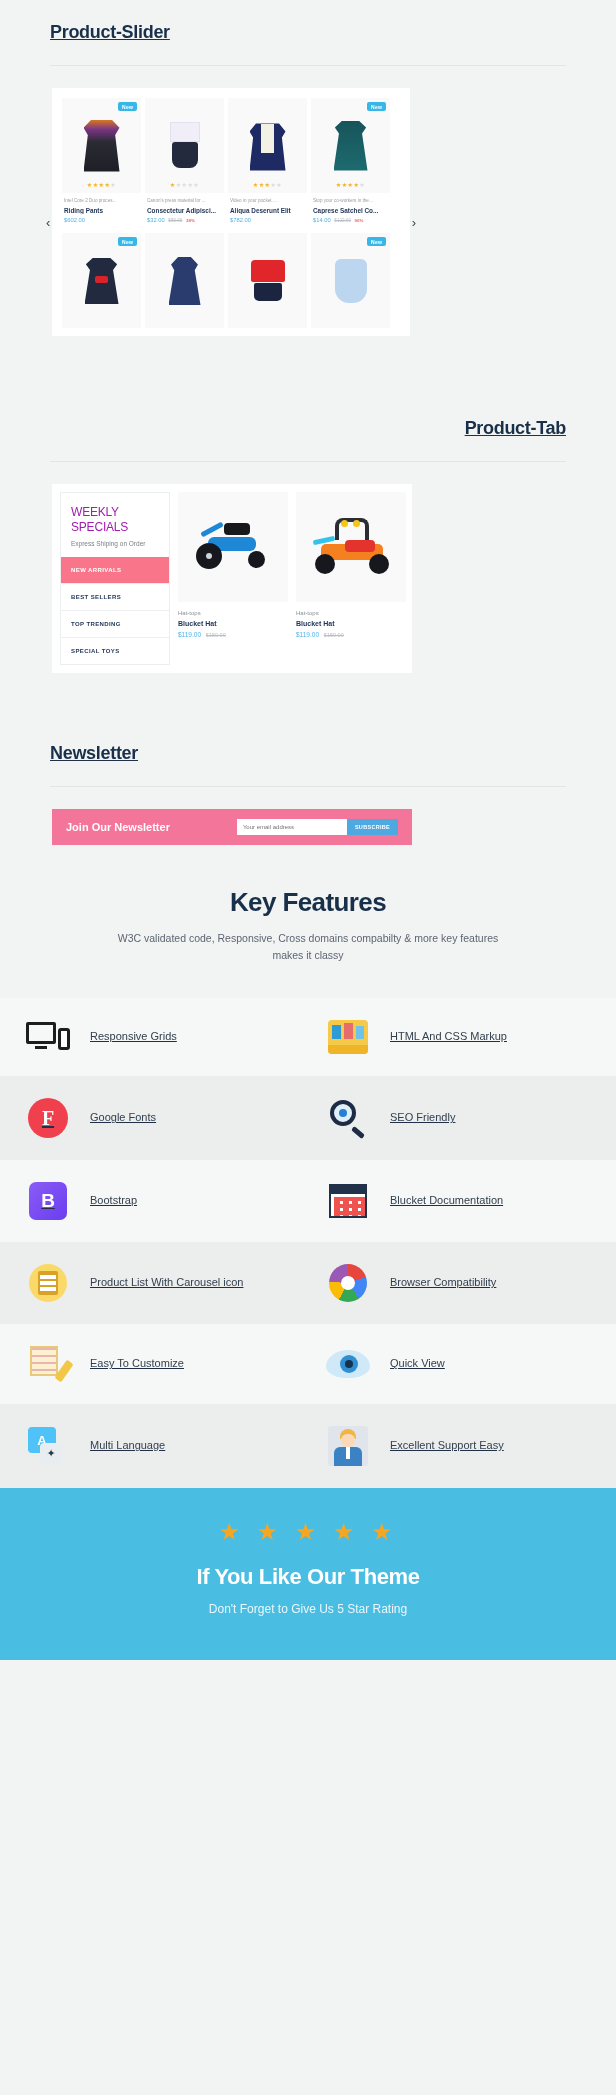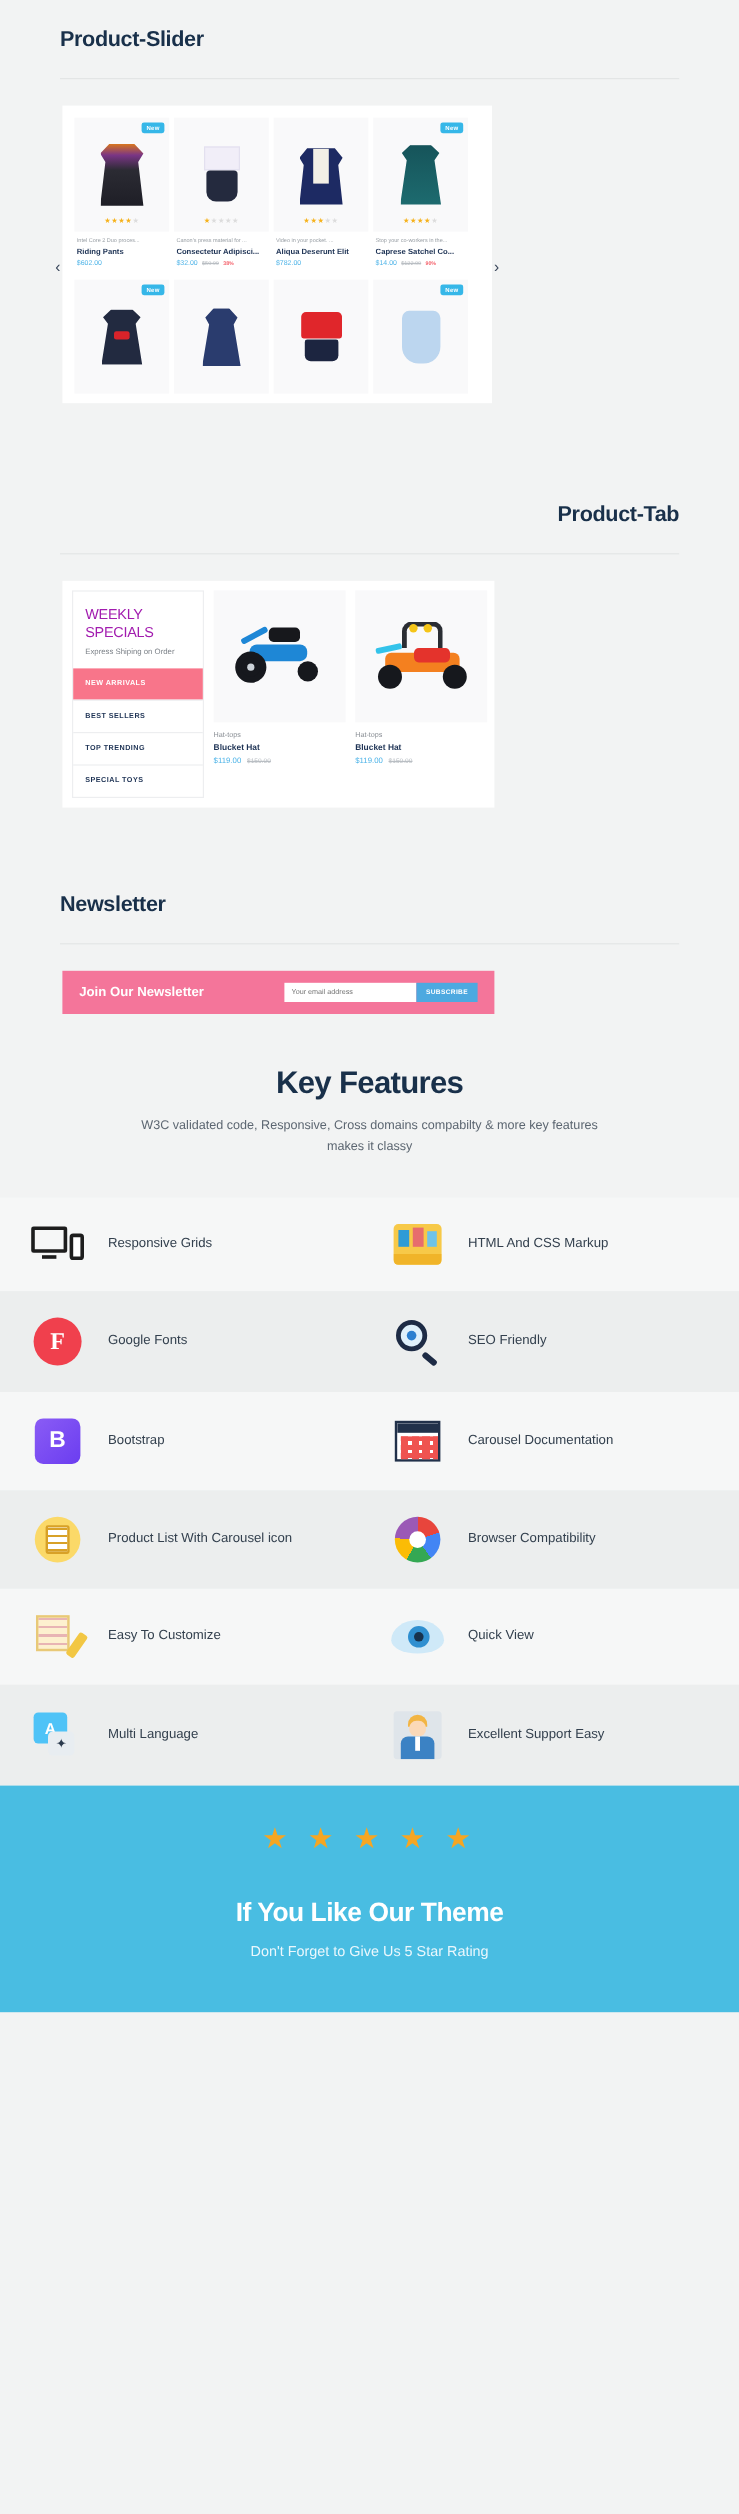--- a/index.html
+++ b/index.html
@@ -5,21 +5,21 @@
   * { box-sizing: border-box; margin: 0; padding: 0; }
   html, body { width: 616px; }
   body {
     font-family: "Liberation Sans", sans-serif;
     background: #f2f3f3;
     color: #223047;
     width: 616px;
     overflow-x: hidden;
   }
   .wrap { width: 616px; position: relative; }
-  .container { width: 516px; margin: 0 auto; }
+  .container { width: 516px; margin: 0 auto; text-decoration: underline; }
 
   
   .sec-head {
     font-size: 18px;
     font-weight: 800;
     color: #19304a;
     letter-spacing: -0.3px;
     padding-top: 22px;
   }
   .sec-head.right { text-align: right; }
@@ -143,21 +143,21 @@
     font-size:5.5px; font-weight:700; padding:0 8px; cursor:pointer;
     font-family:"Liberation Sans",sans-serif; letter-spacing:.3px;
   }
 
   
   .kf-head { text-align:center; padding-top:42px; }
   .kf-title { font-size:26px; font-weight:800; color:#19304a; letter-spacing:-.6px; }
   .kf-sub { font-size:10.5px; color:#5c6671; margin:12px auto 0; width:400px; line-height:1.6; }
 
   .kf-list { margin-top:34px; }
-  .kf-row { display:flex; }
+  .kf-row { display:flex;text-decoration:underline; }
   .kf-row.shaded { background:#eceeee; }
   .kf-row.plain { background:#f6f7f7; }
   .kf-cell { flex:1; display:flex; align-items:center; gap:16px; padding:22px 0 22px 22px; }
   .kf-cell.right { padding-left:6px;align-items:center; }
   .kf-label { font-size:11px; color:#33404e; line-height:1.4; }
   .icon-box { width:52px; flex:0 0 52px; display:flex; align-items:center; justify-content:center; }
 
   
   .ic-resp{position:relative;width:44px;height:30px;}
   .ic-resp .mon{position:absolute;left:0;top:0;width:30px;height:22px;border:3px solid #1d1d1d;border-radius:2px;}
@@ -202,21 +202,21 @@
   .ic-sup .hair{position:absolute;left:12px;top:3px;width:16px;height:10px;background:#f2b544;border-radius:8px 8px 0 0;}
   .ic-sup .face{position:absolute;left:13px;top:8px;width:14px;height:13px;background:#fbd9b8;border-radius:6px;}
   .ic-sup .body{position:absolute;left:6px;top:21px;width:28px;height:19px;background:#3b82c4;border-radius:6px 6px 0 0;}
   .ic-sup .tie{position:absolute;left:18px;top:21px;width:4px;height:12px;background:#fff;}
 
   
   .rate {
     background:#49bde2; padding:30px 0 44px; text-align:center; position:relative; overflow:hidden;
   }
   .rate-stars { font-size:24px; color:#f5a623; letter-spacing:5px; }
-  .rate-title { color:#fff; font-size:22px; font-weight:800; margin-top:34px; letter-spacing:-.4px; }
+  .rate-title { color:#fff; font-size:22px; font-weight:800; margin-top:18px; letter-spacing:-.4px; }
   .rate-sub { color:#eaf7fd; font-size:12px; margin-top:12px; }
 </style>
 </head>
 <body>
 
 <div class="wrap">
 
   <section>
     <div class="container">
       <div class="sec-head">Product-Slider</div>
@@ -455,21 +455,21 @@
             </div>
           <div class="kf-label">Bootstrap</div>
         </div>
         <div class="kf-cell right">
           <div class="icon-box">
             <div class="ic-doc">
                 <div class="hd"></div>
                 <div class="g"></div>
               </div>
           </div>
-          <div class="kf-label">Carousel Documentation</div>
+          <div class="kf-label">Blucket Documentation</div>
         </div>
       </div>
 
       <div class="kf-row shaded">
         <div class="kf-cell">
           <div class="icon-box">
             <div class="ic-list">
                 <div class="pad"></div>
               </div>
           </div>

